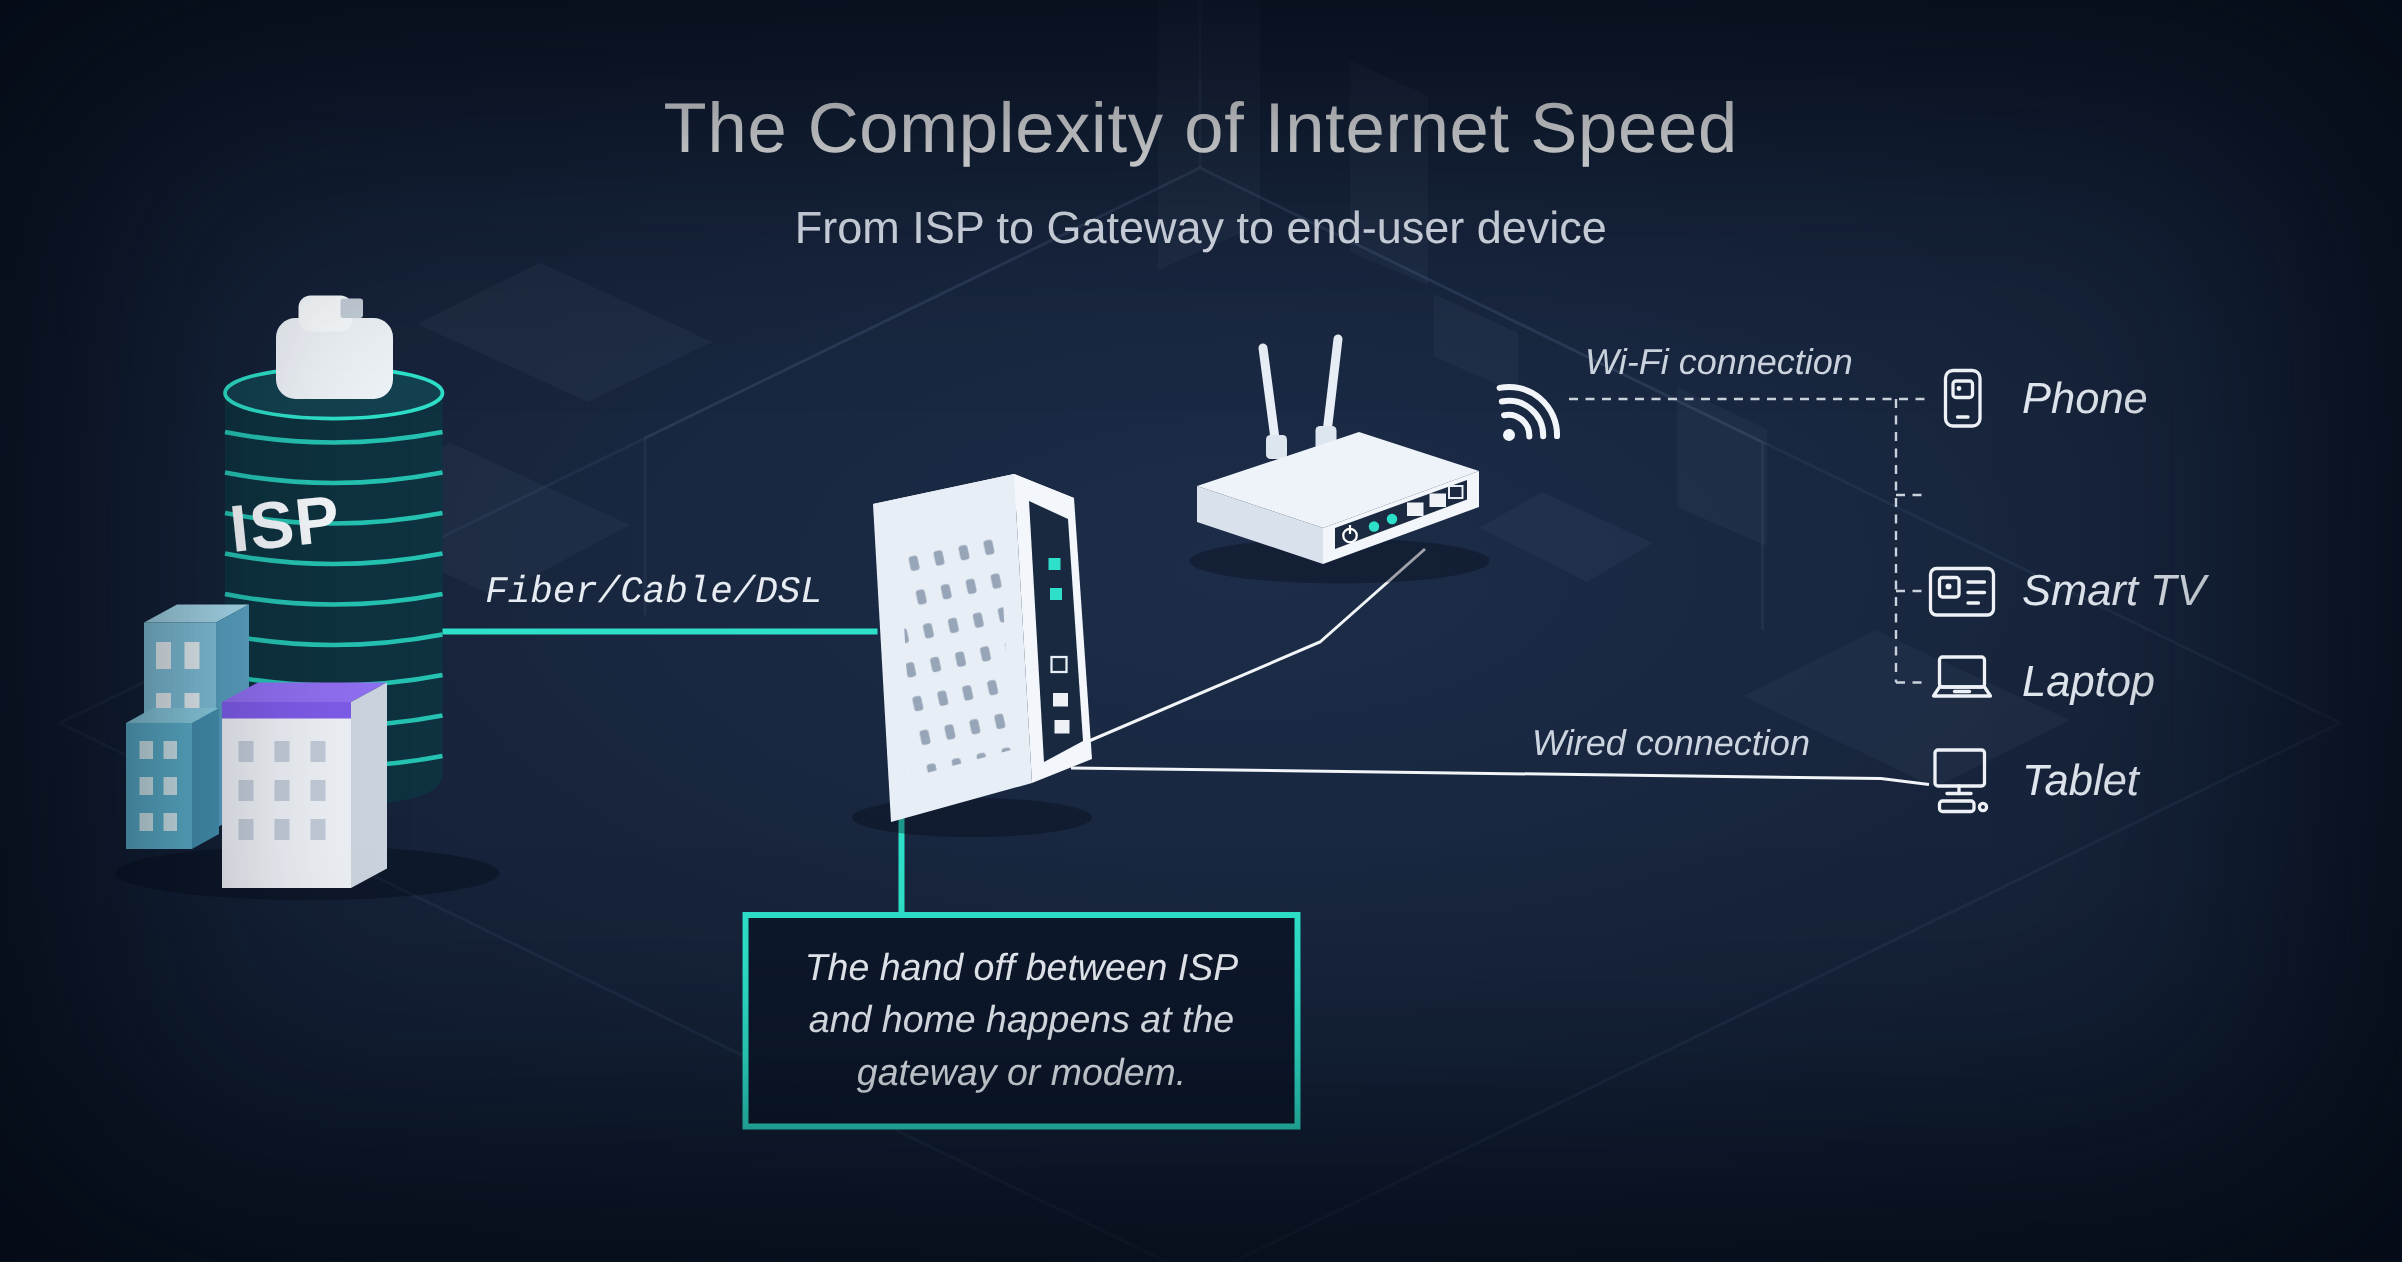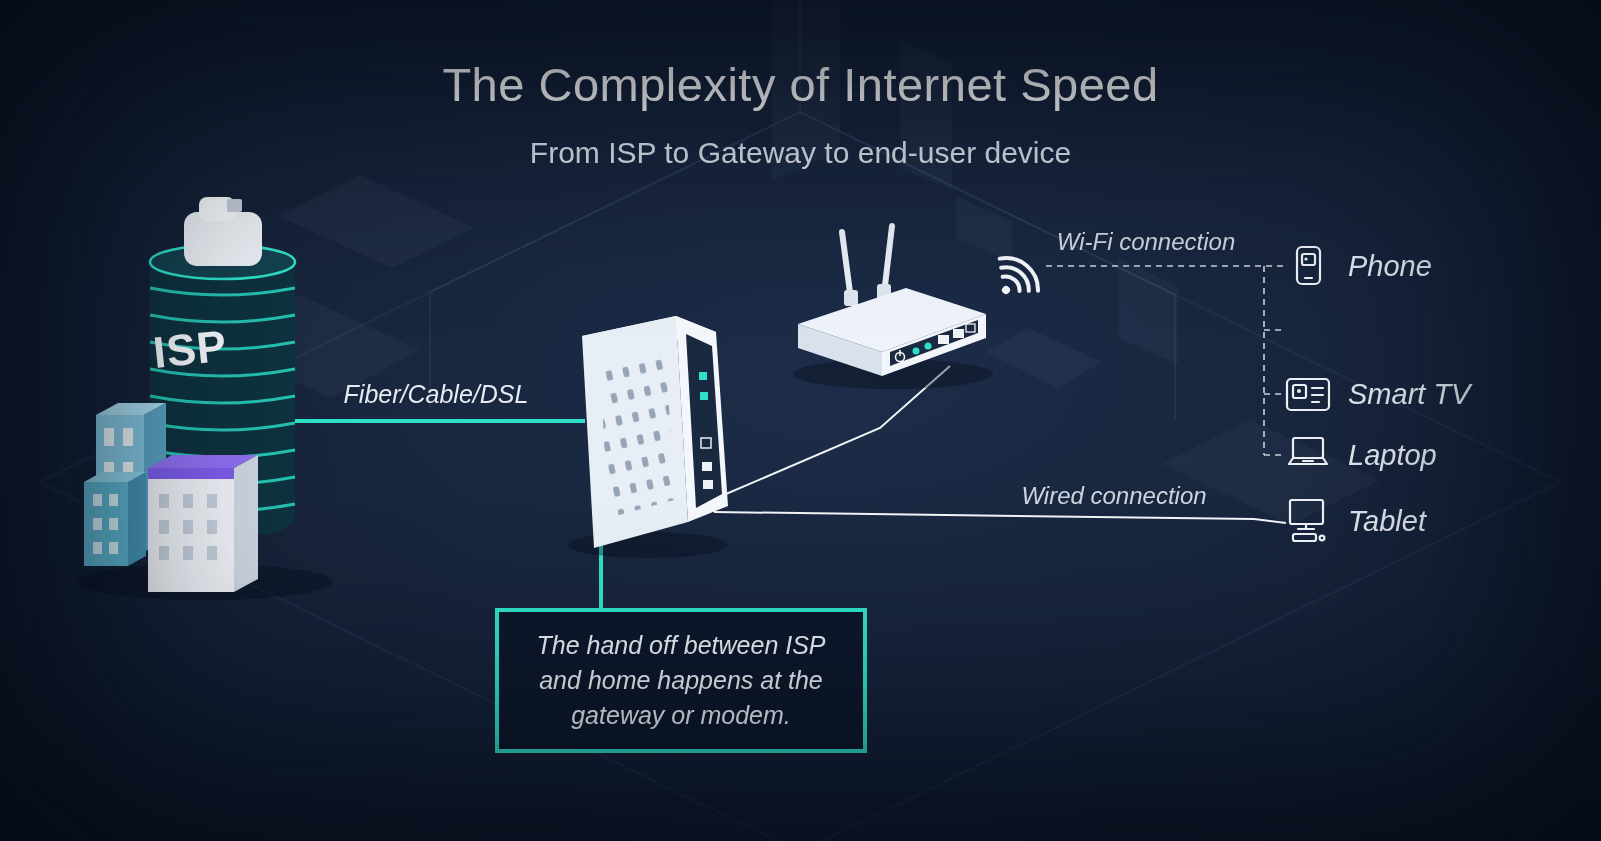--- a/index.html
+++ b/index.html
@@ -11,21 +11,21 @@
   }
   .vignette{ position:absolute; inset:0; box-shadow: inset 0 0 220px 70px rgba(3,8,18,0.75); pointer-events:none; }
   svg.bg, svg.diagram{ position:absolute; left:0; top:0; }
 
   .title{ position:absolute; left:0; top:57px; width:100%; text-align:center;
           color:#ffffff; font-size:47px; font-weight:400; letter-spacing:.5px; }
   .subtitle{ position:absolute; left:0; top:136px; width:100%; text-align:center;
           color:#dde4ee; font-size:30px; font-weight:400; }
 
   .lbl{ position:absolute; color:#e7ecf2; font-style:italic; }
-  .lbl.fiber{ left:302px; top:380px; width:268px; text-align:center; font-size:25px; }
+  .lbl.fiber{ left:302px; top:380px; width:268px; text-align:center; font-size:25px;font-family:Liberation Mono, monospace; }
   .lbl.wisp { left:302px; top:431px; width:268px; text-align:center; font-size:25px; }
   .lbl.wifi { left:1044px; top:228px; width:204px; text-align:center; font-size:24px; color:#ccd4df; }
   .lbl.wired{ left:1012px;  top:482px; width:204px; text-align:center; font-size:24px; color:#ccd4df; }
 
   .device-row{ position:absolute; left:1284px; display:flex; align-items:center; gap:16px; }
   .device-row .dlabel{ font-style:italic; font-size:29px; color:#e2e8f0; white-space:nowrap; }
   .dicon{ display:block; }
   .oline{ stroke:#eef2f7; stroke-width:2.2; fill:none; stroke-linecap:round; stroke-linejoin:round; }
   .ofill{ fill:#eef2f7; stroke:none; }
 

